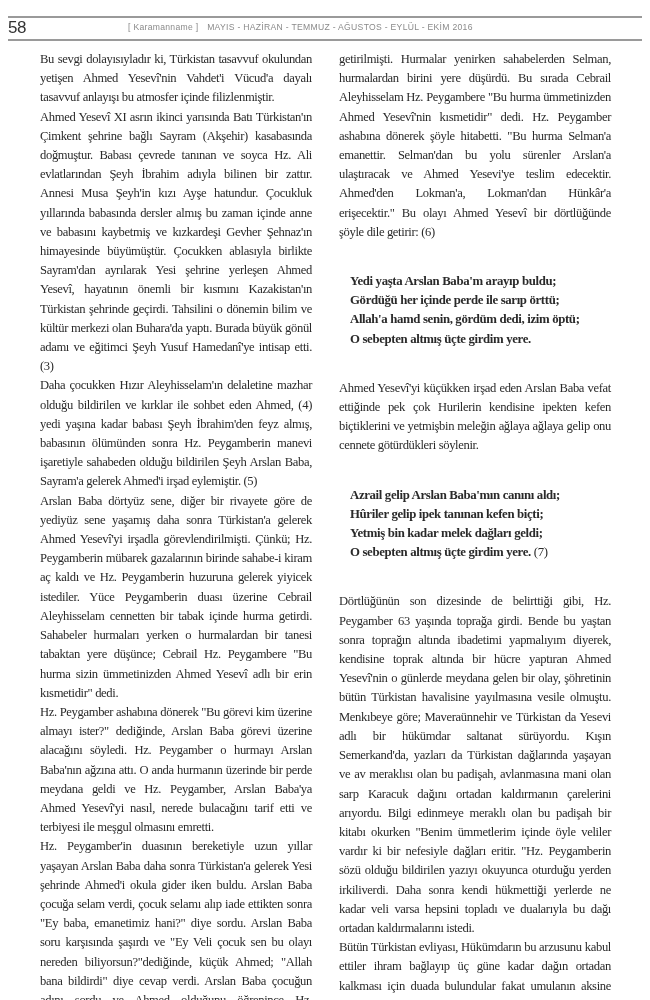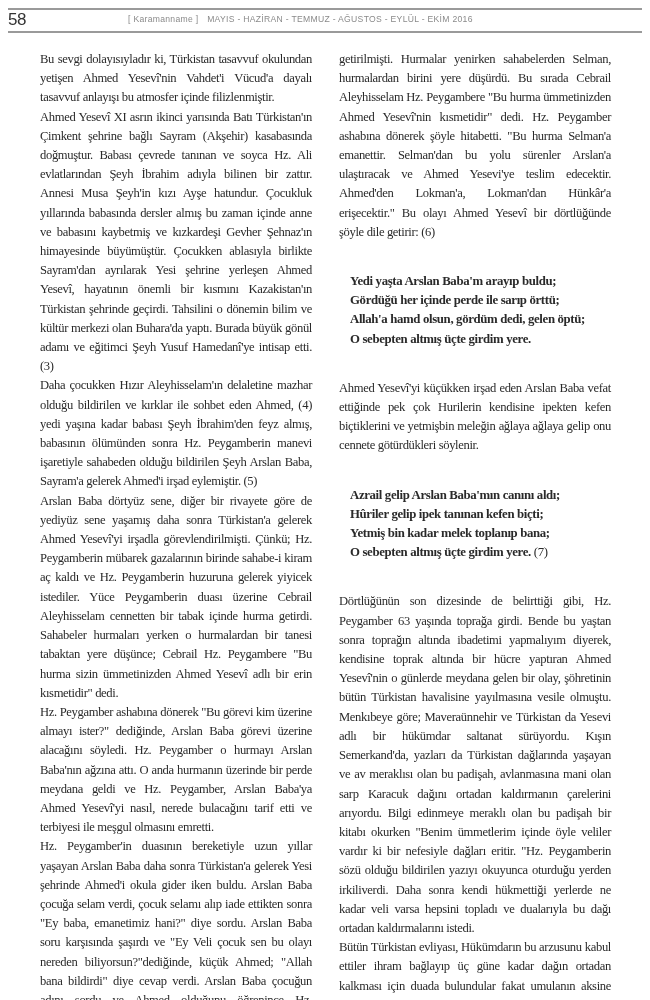--- a/index.html
+++ b/index.html
@@ -1,20 +1,20 @@
 <!DOCTYPE html>
 <html><head>
 <meta charset="utf-8">
 <style>
   html, body { margin: 0; padding: 0; }
   body {
     width: 650px; height: 1000px; background: #ffffff; position: relative; overflow: hidden;
     font-family: "Liberation Serif", "DejaVu Serif", serif; color: #2a2a2a;
   }
-  .header { position: absolute; left: 0; top: 0; width: 650px; height: 38px; }
+  .header { position: absolute; left: 0; top: 8px; width: 650px; height: 38px; }
   .header .rule-top { position: absolute; left: 8px; right: 8px; top: 8px; height: 2px; background: #9a9a9a; }
   .header .rule-bottom { position: absolute; left: 8px; right: 8px; top: 31px; height: 2px; background: #9a9a9a; }
   .page-number { position: absolute; left: 8px; top: 10px; font-family: "Liberation Sans", "DejaVu Sans", sans-serif; font-size: 17px; color: #333; letter-spacing: -0.5px; }
   .running-head { position: absolute; left: 128px; top: 14px; font-family: Liberation Sans, sans-serif; font-size: 8.6px; color: #8a8a8a; letter-spacing: 0.3px; white-space: nowrap; }
   .running-head .sep { margin: 0 3px; }
   .col { position: absolute; top: 50px; font-size: 12.6px; line-height: 19.2px; letter-spacing: -0.35px; }
   .col-left { left: 40px; width: 272px; }
   .col-right { left: 339px; width: 272px; }
   .col p { margin: 0; text-align: justify; }
   .poem { margin: 11px; font-weight: bold; font-size: 12.8px; line-height: 19.2px; }
@@ -45,28 +45,28 @@
   <p>Hz. Peygamber'in duasının bereketiyle uzun yıllar yaşayan Arslan Baba daha sonra Türkistan'a gelerek Yesi şehrinde Ahmed'i okula gider iken buldu. Arslan Baba çocuğa selam verdi, çocuk selamı alıp iade ettikten sonra "Ey baba, emanetimiz hani?" diye sordu. Arslan Baba soru karşısında şaşırdı ve "Ey Veli çocuk sen bu olayı nereden biliyorsun?"dediğinde, küçük Ahmed; "Allah bana bildirdi" diye cevap verdi. Arslan Baba çocuğun adını sordu ve Ahmed olduğunu öğrenince Hz. Peygamber'in emaneti hurmayı damağından çıkartarak Ahmed'e teslim eyledi ve bir müddet terbiyesiyle meşgul oldu.</p>
 
 </div>
 
 <div class="col col-right">
   <p>getirilmişti. Hurmalar yenirken sahabelerden Selman, hurmalardan birini yere düşürdü. Bu sırada Cebrail Aleyhisselam Hz. Peygambere "Bu hurma ümmetinizden Ahmed Yesevî'nin kısmetidir" dedi. Hz. Peygamber ashabına dönerek şöyle hitabetti. "Bu hurma Selman'a emanettir. Selman'dan bu yolu sürenler Arslan'a ulaştıracak ve Ahmed Yesevi'ye teslim edecektir. Ahmed'den Lokman'a, Lokman'dan Hünkâr'a erişecektir." Bu olayı Ahmed Yesevî bir dörtlüğünde şöyle dile getirir: (6)</p>
   <div class="block-gap"></div>
   <div class="poem">
     <div>Yedi yaşta Arslan Baba'm arayıp buldu;</div>
     <div>Gördüğü her içinde perde ile sarıp örttü;</div>
-    <div>Allah'a hamd olsun, gördüm dedi, gelen öptü;</div>
+    <div>Allah'a hamd senin, gördüm dedi, izim öptü;</div>
     <div>O sebepten altmış üçte girdim yere.</div>
   </div>
   <div class="block-gap"></div>
   <p>Ahmed Yesevî'yi küçükken irşad eden Arslan Baba vefat ettiğinde pek çok Hurilerin kendisine ipekten kefen biçtiklerini ve yetmişbin meleğin ağlaya ağlaya gelip onu cennete götürdükleri söylenir.</p>
   <div class="block-gap"></div>
   <div class="poem">
     <div>Azrail gelip Arslan Baba'mın canını aldı;</div>
     <div>Hûriler gelip ipek tanınan kefen biçti;</div>
-    <div>Yetmiş bin kadar melek toplanıp bana;</div>
+    <div>Yetmiş bin kadar melek dağları geldi;</div>
     <div><span>O sebepten altmış üçte girdim yere.</span> <span class="ref">(7)</span></div>
   </div>
   <div class="block-gap"></div>
   <p>Dörtlüğünün son dizesinde de belirttiği gibi, Hz. Peygamber 63 yaşında toprağa girdi. Bende bu yaştan sonra toprağın altında ibadetimi yapmalıyım diyerek, kendisine toprak altında bir hücre yaptıran Ahmed Yesevî'nin o günlerde meydana gelen bir olay, şöhretinin bütün Türkistan havalisine yayılmasına vesile olmuştu. Menkıbeye göre; Maveraünnehir ve Türkistan da Yesevi adlı bir hükümdar saltanat sürüyordu. Kışın Semerkand'da, yazları da Türkistan dağlarında yaşayan ve av meraklısı olan bu padişah, avlanmasına mani olan sarp Karacuk dağını ortadan kaldırmanın çarelerini arıyordu. Bilgi edinmeye meraklı olan bu padişah bir kitabı okurken "Benim ümmetlerim içinde öyle veliler vardır ki bir nefesiyle dağları eritir. "Hz. Peygamberin sözü olduğu bildirilen yazıyı okuyunca oturduğu yerden irkiliverdi. Daha sonra kendi hükmettiği yerlerde ne kadar veli varsa hepsini topladı ve dualarıyla bu dağı ortadan kaldırmalarını istedi.</p>
   <p>Bütün Türkistan evliyası, Hükümdarın bu arzusunu kabul ettiler ihram bağlayıp üç güne kadar dağın ortadan kalkması için duada bulundular fakat umulanın aksine yapılan dua ve niyazlar neticesiz kaldı. Sebebi araştırıldığında Şeyh İbrahim'in oğlu Ahmed'in henüz pek küçük olduğu için çağrılmadığı anlaşıldı. Derhal Sayram şehrine adam gönderip çağırdılar. Ahmed ablasına danıştı. Ablası dedi ki "Babamızın vasiyeti vardır. Senin meydana çıkma zamanın gelip gelmediğini belli edecek sır, babamızın mabedi içindeki bağlı duran bir sofradır. Eğer onu açmaya kâdir olursan git, senin meydana çıkma zamanın gelmiş demektir."</p>
 </div>
 
 </body></html>

